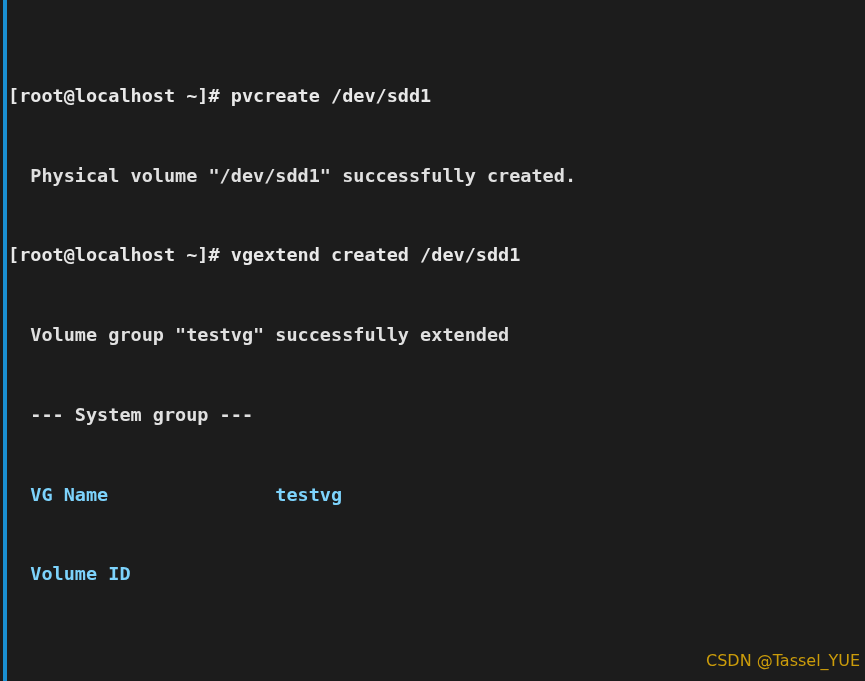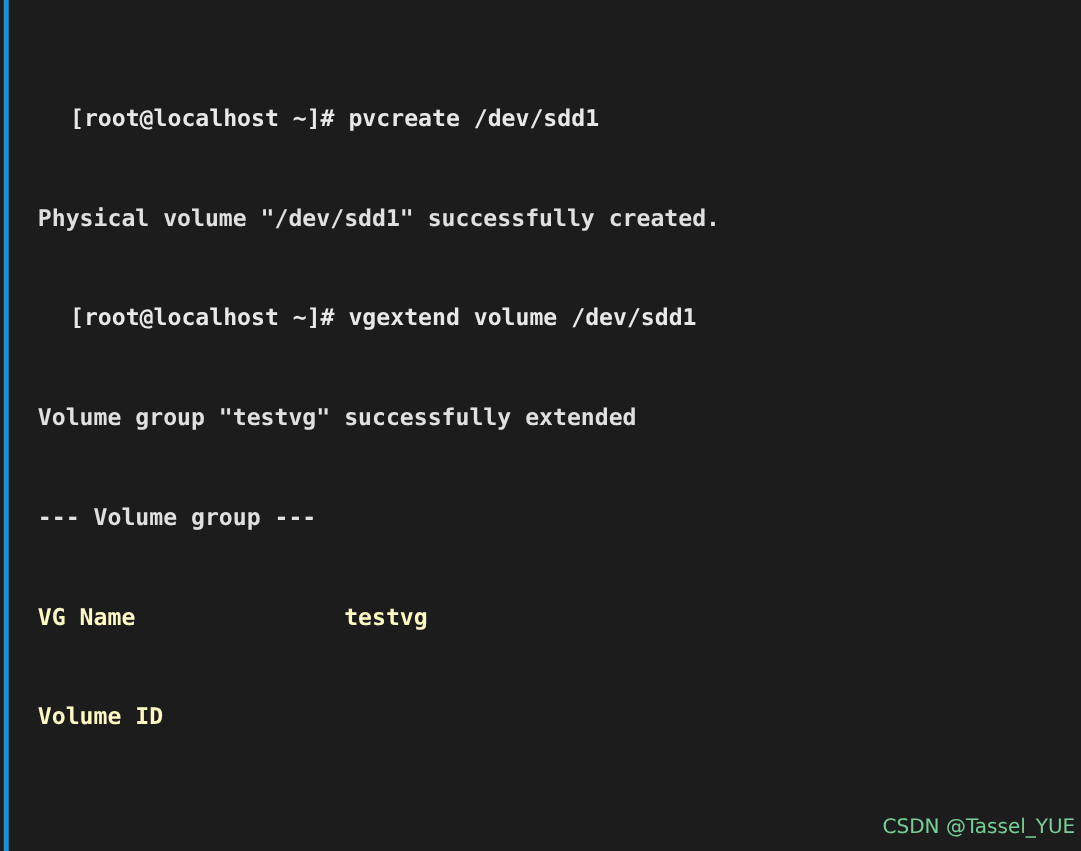--- a/index.html
+++ b/index.html
@@ -40,50 +40,50 @@
     white-space: pre;
     font-weight: 700;
     -webkit-font-smoothing: none;
   }
   .term-line {
     height: 26.6px;
     white-space: pre;
     display: block;
   }
   .seg { white-space: pre; }
-  .c-prompt   { color: #e8e8e8; margin-left: 48px; }
+  .c-prompt   { color: #e8e8e8; }
   .c-output   { color: #e0e0e0; }
-  .c-label    { color: #fef9c3; }
+  .c-label    { color: #7dd3fc; }
 
   #csdn-watermark {
     position: absolute;
     left: 706px;
     top: 651px;
     font-family: "DejaVu Sans", "Liberation Sans", sans-serif;
     font-size: 16px;
-    color: #86efac;
+    color: #eab308;
     opacity: 0.85;
     white-space: pre;
     pointer-events: none;
   }
 </style>
 </head>
 <body>
 
 <div id="terminal-window">
 
   <div id="left-accent-bar"></div>
 
   <div id="terminal-screen">
 
     <div class="term-line"><span class="seg c-prompt">[root@localhost ~]# pvcreate /dev/sdd1</span></div>
     <div class="term-line"><span class="seg c-output">  Physical volume "/dev/sdd1" successfully created.</span></div>
-    <div class="term-line"><span class="seg c-prompt">[root@localhost ~]# vgextend volume /dev/sdd1</span></div>
+    <div class="term-line"><span class="seg c-prompt">[root@localhost ~]# vgextend created /dev/sdd1</span></div>
     <div class="term-line"><span class="seg c-output">  Volume group "testvg" successfully extended</span></div>
-    <div class="term-line"><span class="seg c-output">  --- Volume group ---</span></div>
+    <div class="term-line"><span class="seg c-output">  --- System group ---</span></div>
     <div class="term-line"><span class="seg c-label">  VG Name               testvg</span></div>
     <div class="term-line"><span class="seg c-label">  Volume ID</span></div>
     
     
     
     
     
     
     
     

